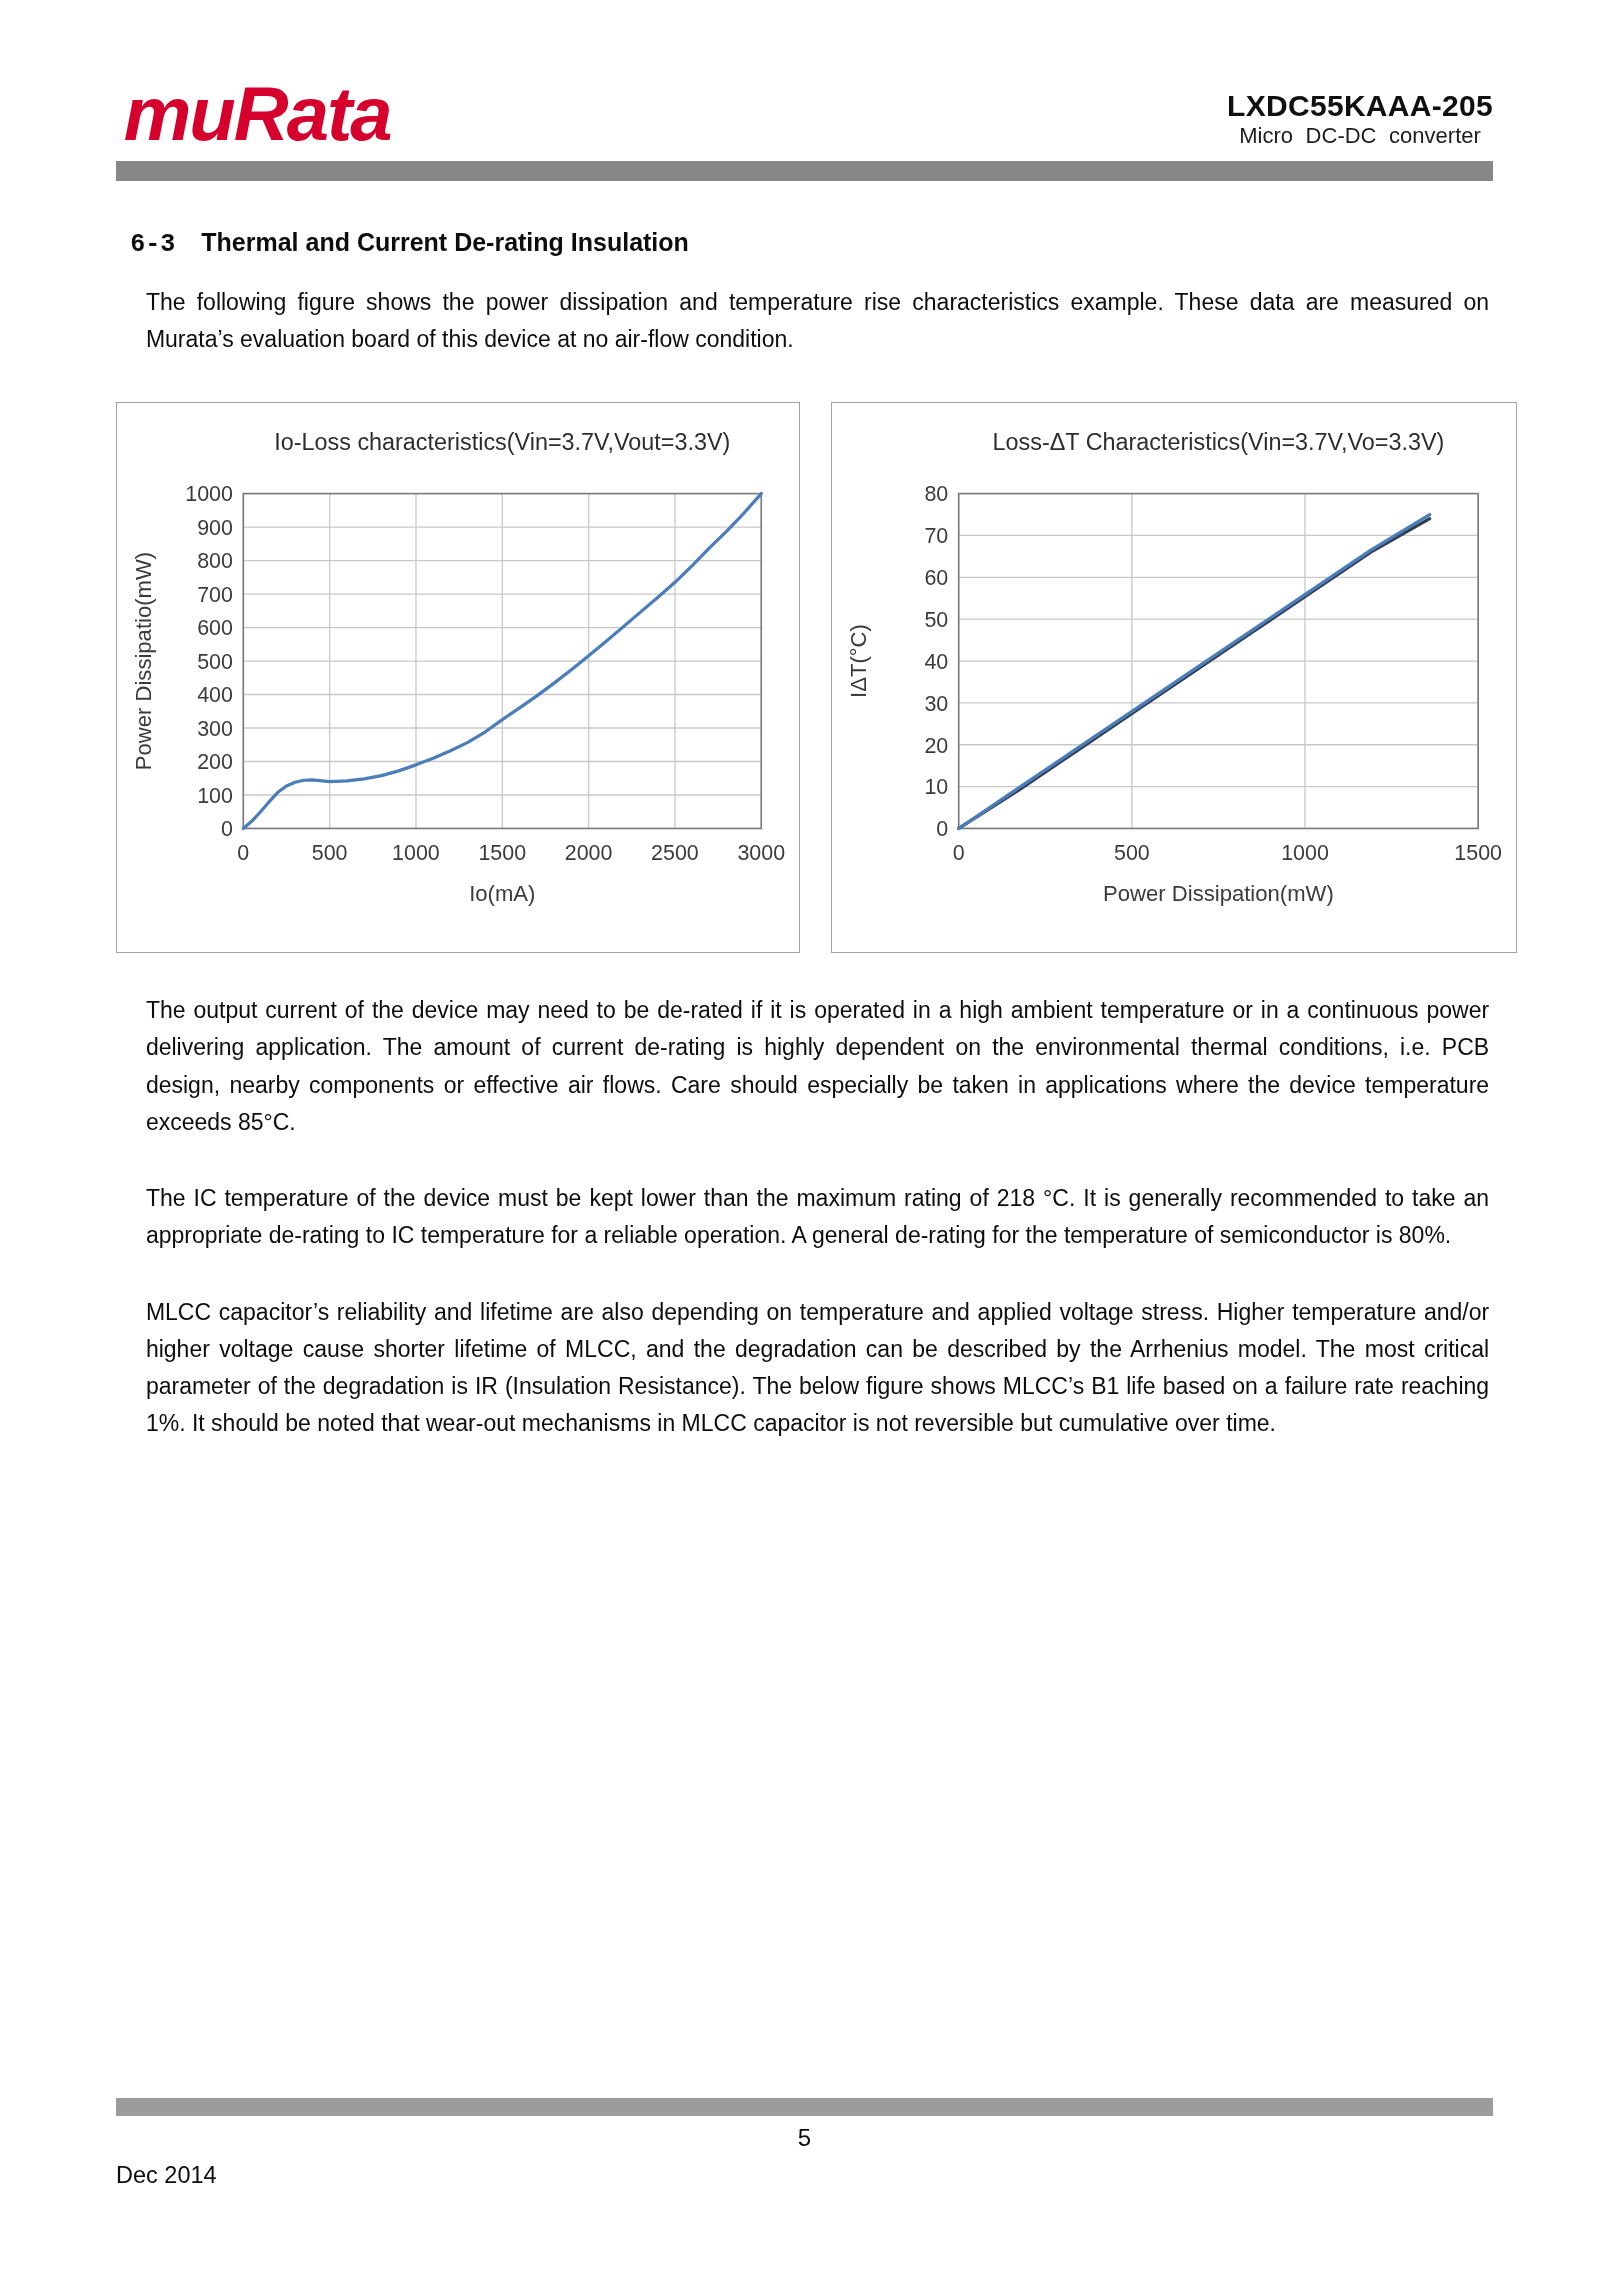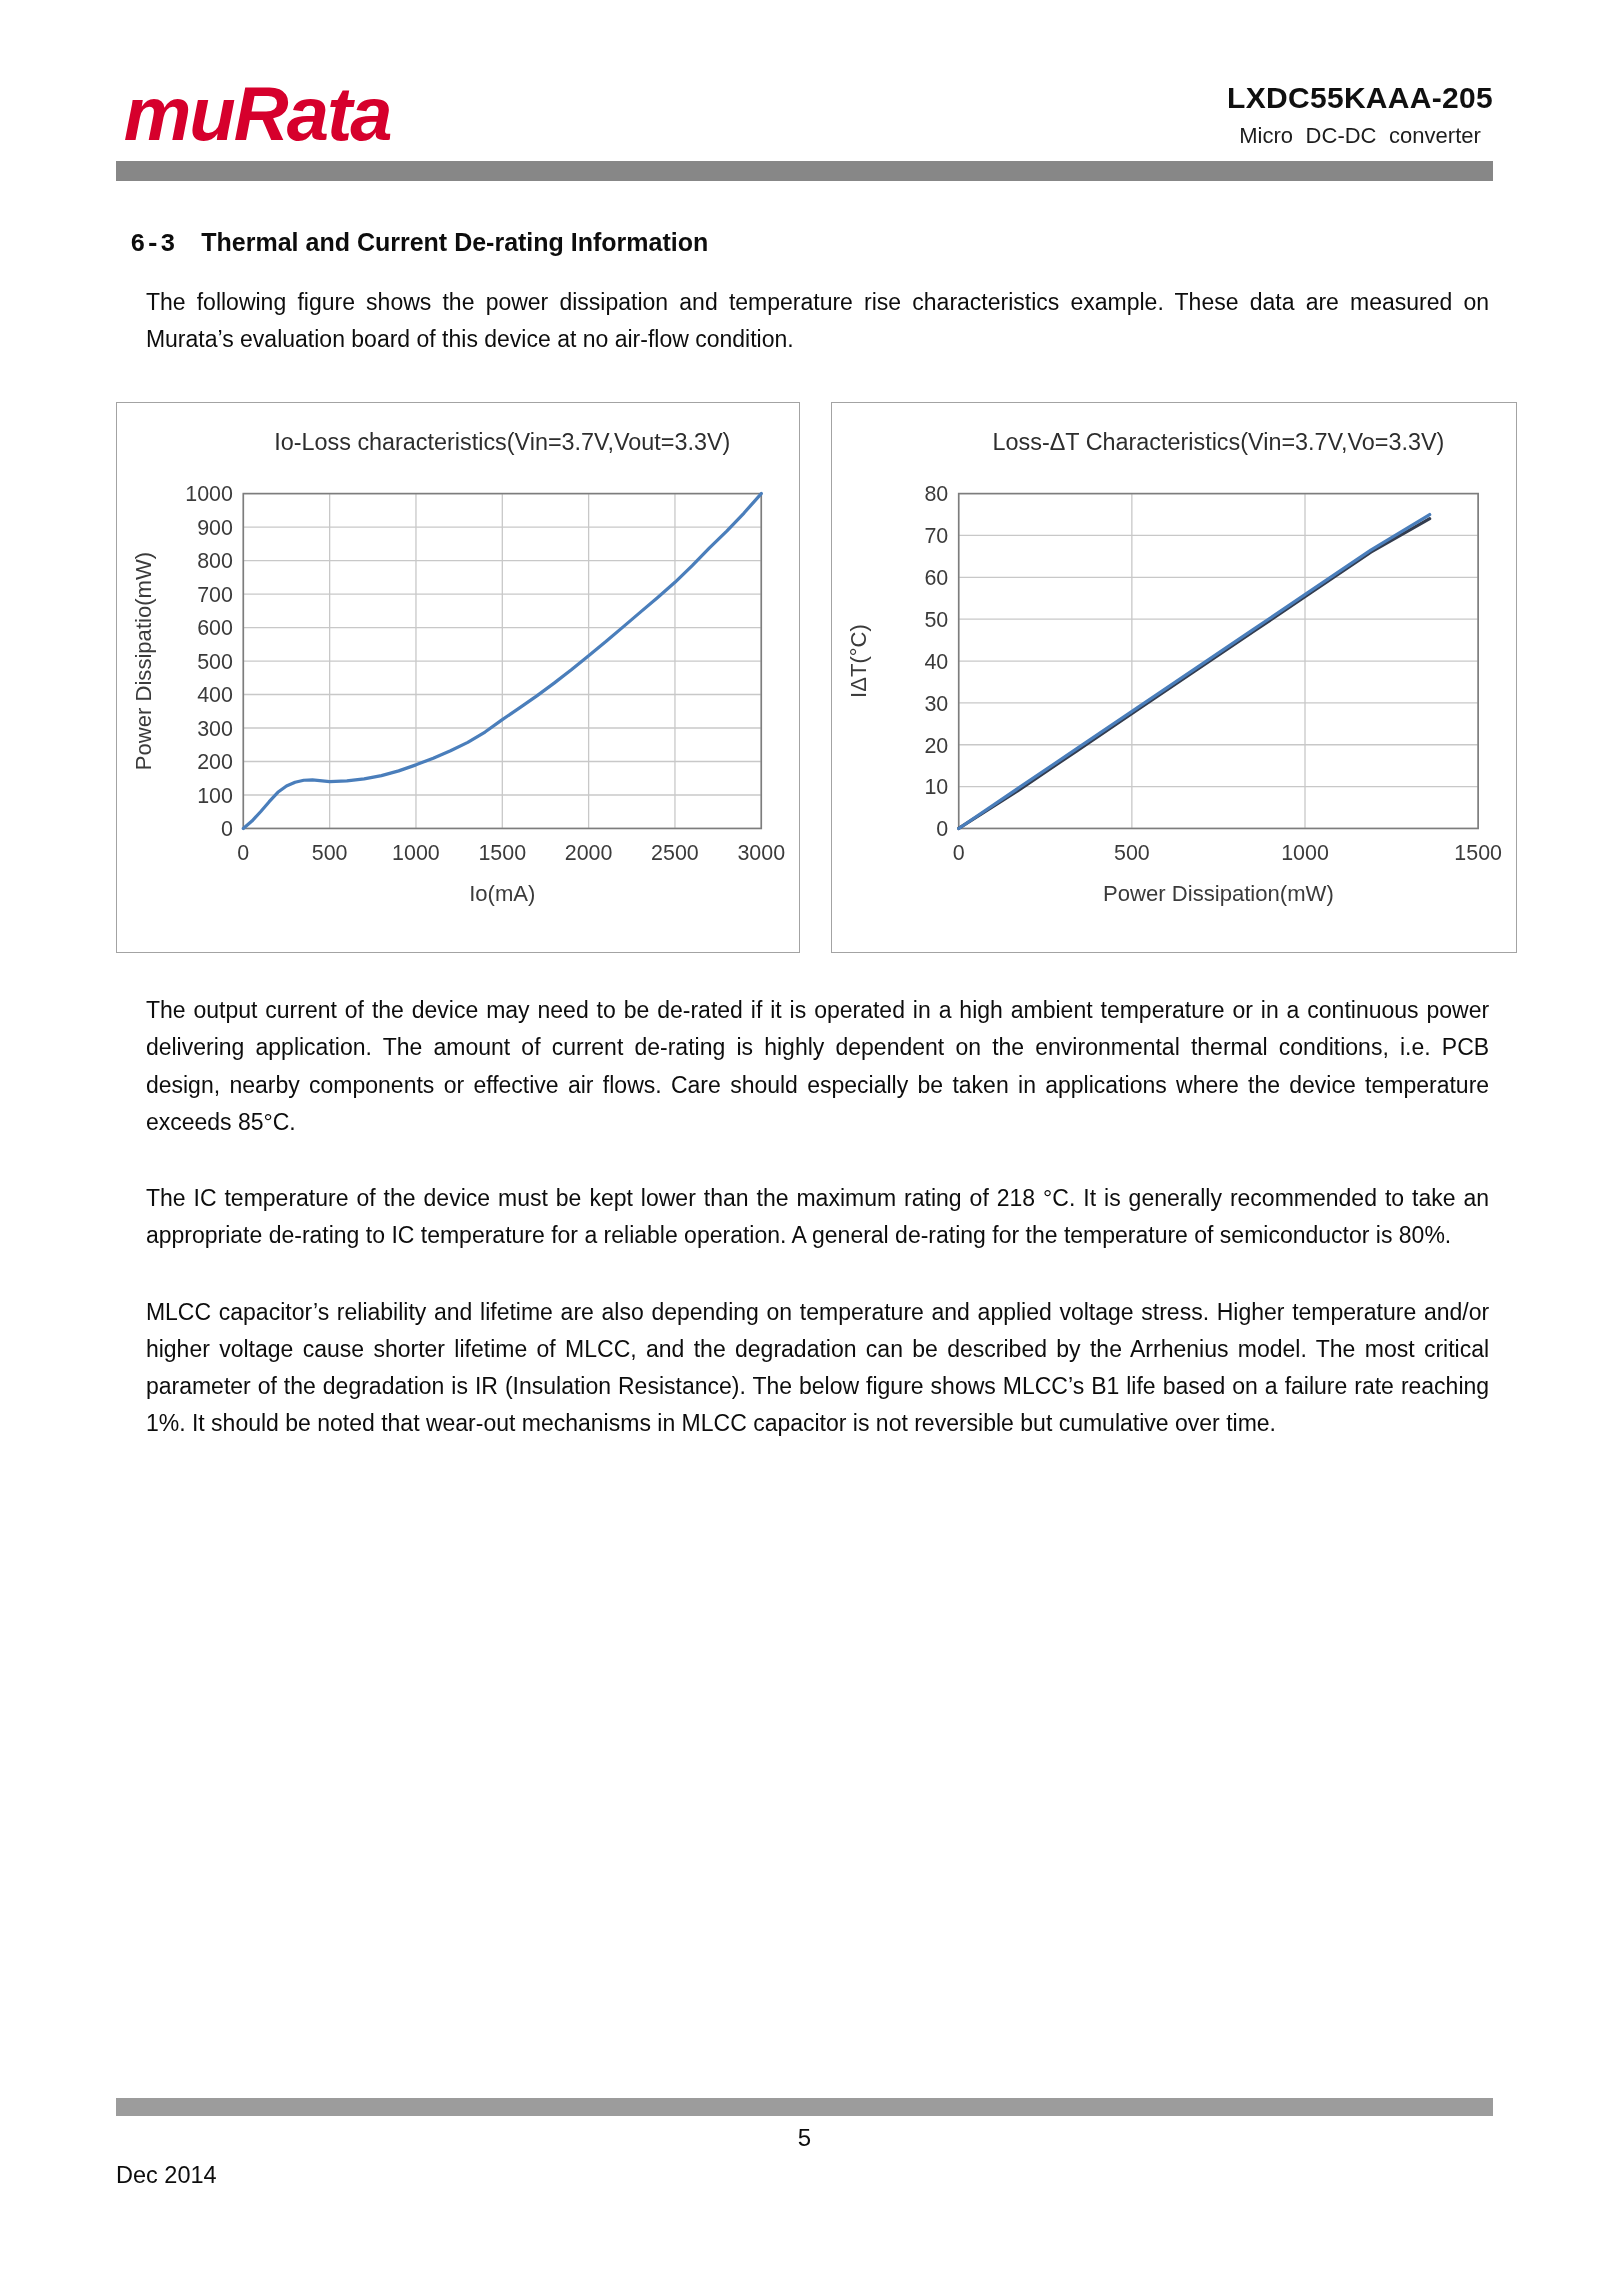--- a/index.html
+++ b/index.html
@@ -13,21 +13,21 @@
 
   
   header { display:flex; justify-content:space-between; align-items:flex-end; height:110px; }
   .logo {
     font-size:76px; font-weight:bold; font-style:italic;
     color:var(--brand-red,#d6002c); letter-spacing:-2px; line-height:1;
     padding-left:7.8px;
   }
   .head-right { text-align:center; padding-bottom:2.6px; }
   .product { font-size:30px; font-weight:bold; color:#101010; letter-spacing:0.3px; }
-  .subtitle { font-size:22px; color:#1c1c1c; word-spacing:6.5px; margin-top:8px; }
+  .subtitle { font-size:22px; color:#1c1c1c; word-spacing:6.5px; margin-top:0; }
 
   .bar { height:19.6px; }
   .top-bar { background:var(--divider-gray,#878787); margin-top:9px; }
 
   
   main { padding:0 3.9px 0 14.3px; }
   .section-heading { font-size:25px; font-weight:bold; margin-top:47px; color:#0d0d0d; }
   .section-number { margin-right:26px;font-family:Liberation Mono, monospace; }
   p.body {
     font-size:23px; line-height:1.62; text-align:justify;
@@ -63,21 +63,21 @@
     <div class="head-right">
       <div class="product">LXDC55KAAA-205</div>
       <div class="subtitle">Micro DC-DC converter</div>
     </div>
   </header>
 
   <div class="bar top-bar"></div>
 
   <main>
     <h2 class="section-heading">
-      <span class="section-number">6-3</span><span>Thermal and Current De-rating Information</span>
+      <span class="section-number">6-3</span><span>Thermal and Current De-rating Insulation</span>
     </h2>
 
     <p class="body">The following figure shows the power dissipation and temperature rise characteristics example. These data are measured on Murata’s evaluation board of this device at no air-flow condition.</p>
 
     <div class="charts">
       <figure class="chart">
         <svg viewBox="0 0 1049 845">
             <line x1="194.065" y1="139.425" x2="194.065" y2="654.875" stroke="#c8c8c8" stroke-width="2"></line>
             <line x1="326.93833333333333" y1="139.425" x2="326.93833333333333" y2="654.875" stroke="#c8c8c8" stroke-width="2"></line>
             <line x1="459.81166666666667" y1="139.425" x2="459.81166666666667" y2="654.875" stroke="#c8c8c8" stroke-width="2"></line>

